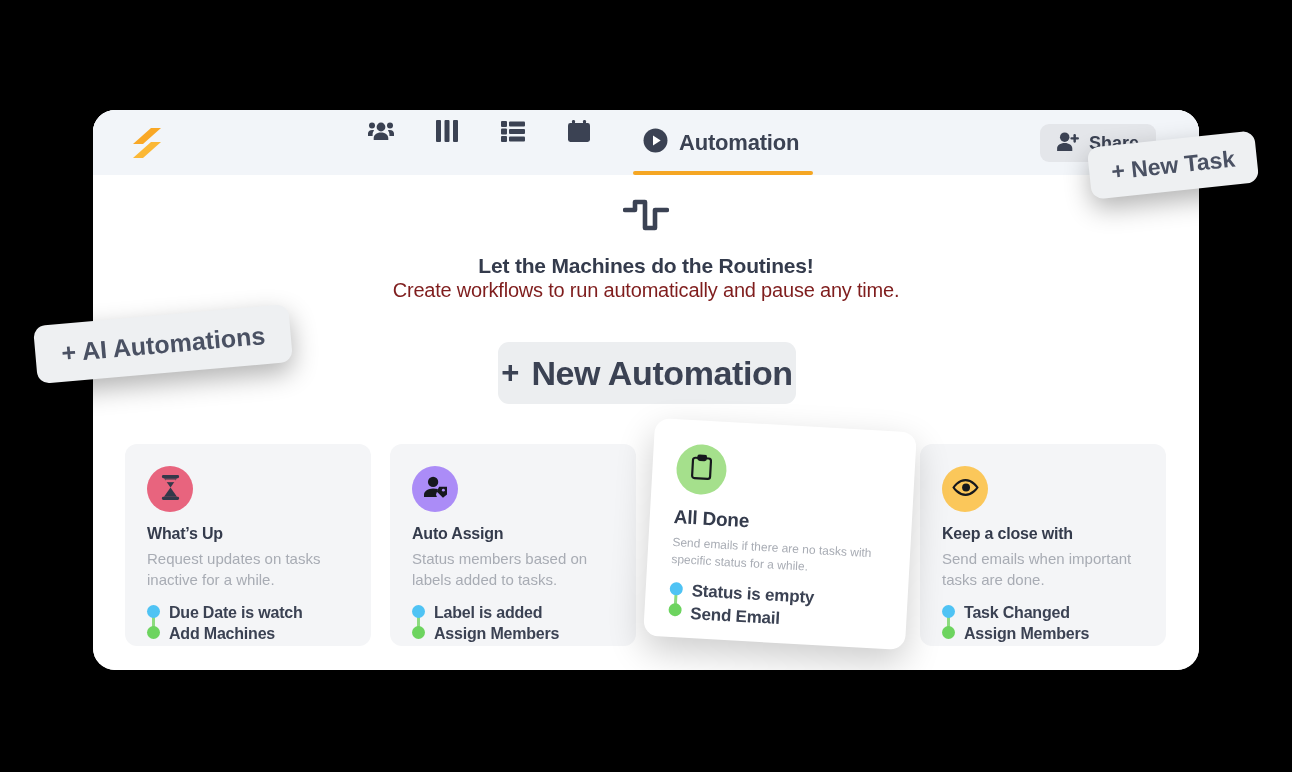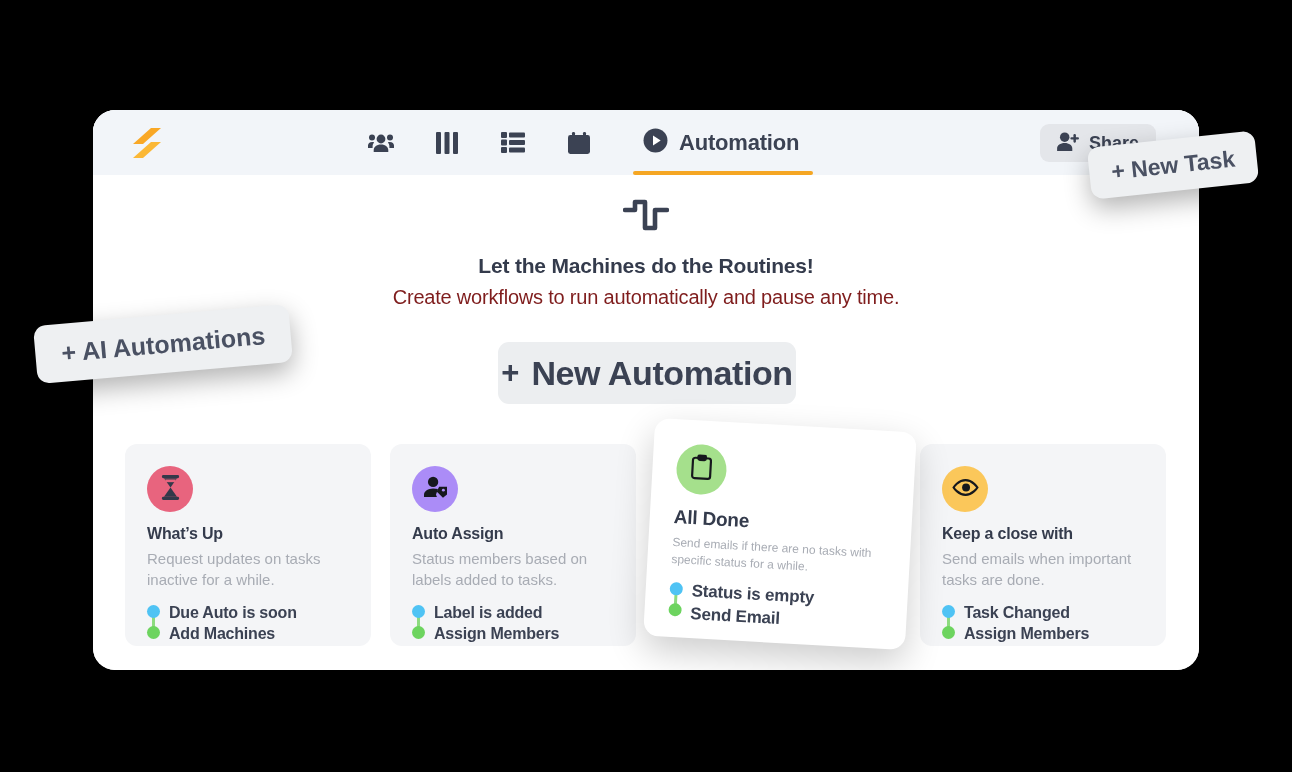--- a/index.html
+++ b/index.html
@@ -34,21 +34,21 @@
     background: #f2f5f9;
     display: flex; align-items: center;
   }
   #logo {
     position: absolute; left: 38px; top: 16px;
     width: 32px; height: 34px;
   }
   #nav-tabs {
     position: absolute; left: 268px; top: 0;
     height: 65px;
-    display: flex; align-items: center; gap: 26px;
+    display: flex; gap: 26px;
   }
   .nav-icon-btn {
     width: 40px; height: 42px;
     display: flex; align-items: center; justify-content: center;
     cursor: pointer;
     color: #3b4253;
   }
   .nav-icon-btn svg { display: block; }
   #tab-automation {
     height: 65px;
@@ -110,21 +110,21 @@
 
   
   #hero {
     position: absolute; left: 0; top: 88px;
     width: 100%;
     text-align: center;
   }
   #hero-icon { margin: 0 auto 22px; width: 46px; height: 34px; }
   #hero-title {
     font-size: 21px; font-weight: bold; color: #343b4c;
-    letter-spacing: -0.2px; margin-bottom: 8px;
+    letter-spacing: -0.2px; margin-bottom: 1px;
   }
   #hero-subtitle {
     font-size: 20px; color: #7f1d1d; letter-spacing: -0.2px;
   }
   #new-automation-button {
     position: absolute; left: 405px; top: 232px;
     width: 298px; height: 62px;
     background: #eceef0;
     border-radius: 11px;
     display: flex; align-items: center; justify-content: center;
@@ -313,21 +313,21 @@
               <rect x="5.6" y="4.6" width="10.8" height="2.8" fill="#e8647e"></rect>
             </svg>
           </span>
         </div>
         <div class="card-title">What’s Up</div>
         <div class="card-desc">Request updates on tasks inactive for a while.</div>
         <div class="card-steps">
           <div class="step-line"></div>
           <div class="step-dot trigger"></div>
           <div class="step-dot action"></div>
-          <div class="step-text">Due Auto is soon</div>
+          <div class="step-text">Due Date is watch</div>
           <div class="step-text">Add Machines</div>
         </div>
       </div>
 
       <div class="auto-card card-1">
         <div class="card-icon-circle" style="background:#ab8cf7">
           <span>
             <svg viewBox="0 0 26 24" width="25" height="23" fill="#16181d">
               <circle cx="10.5" cy="6.2" r="5.4"></circle>
               <path d="M10.5 13c-5.2 0-9.5 2.9-9.5 6.6V22h13.5l-1-2.4 2-6.1c-1.5-.3-3.1-.5-5-.5z"></path>

